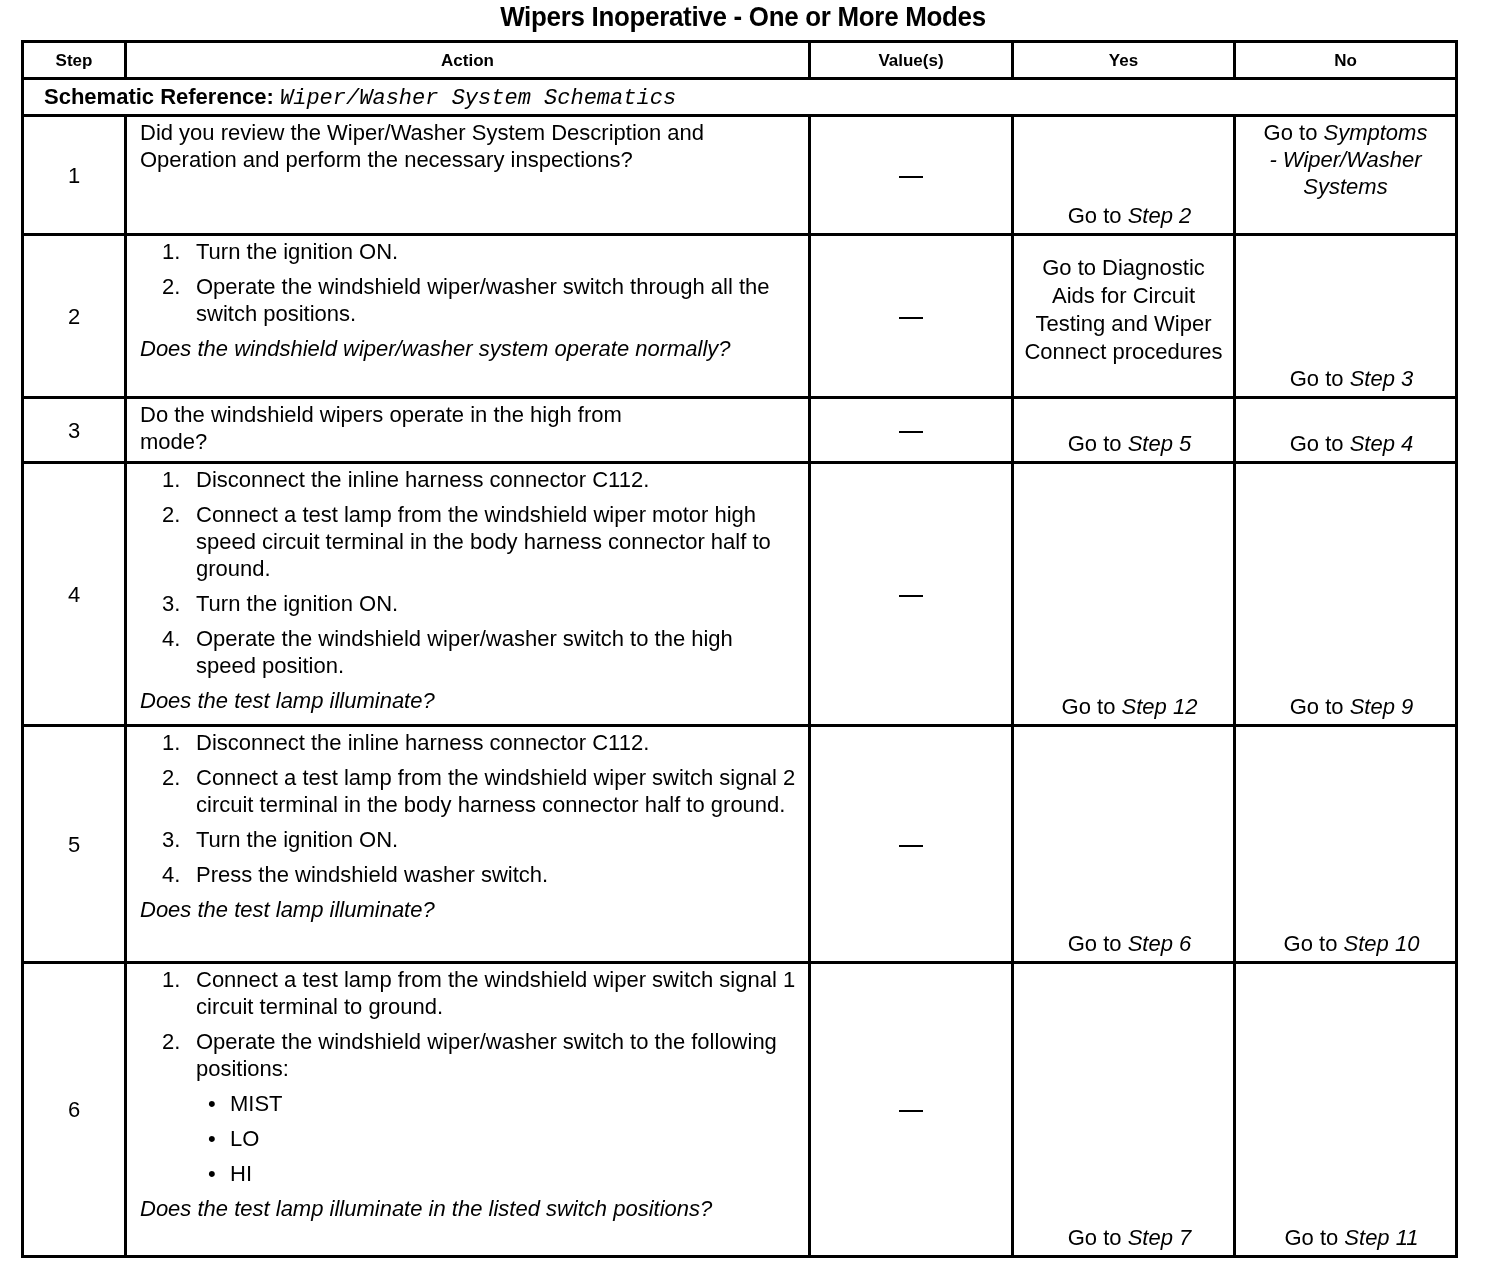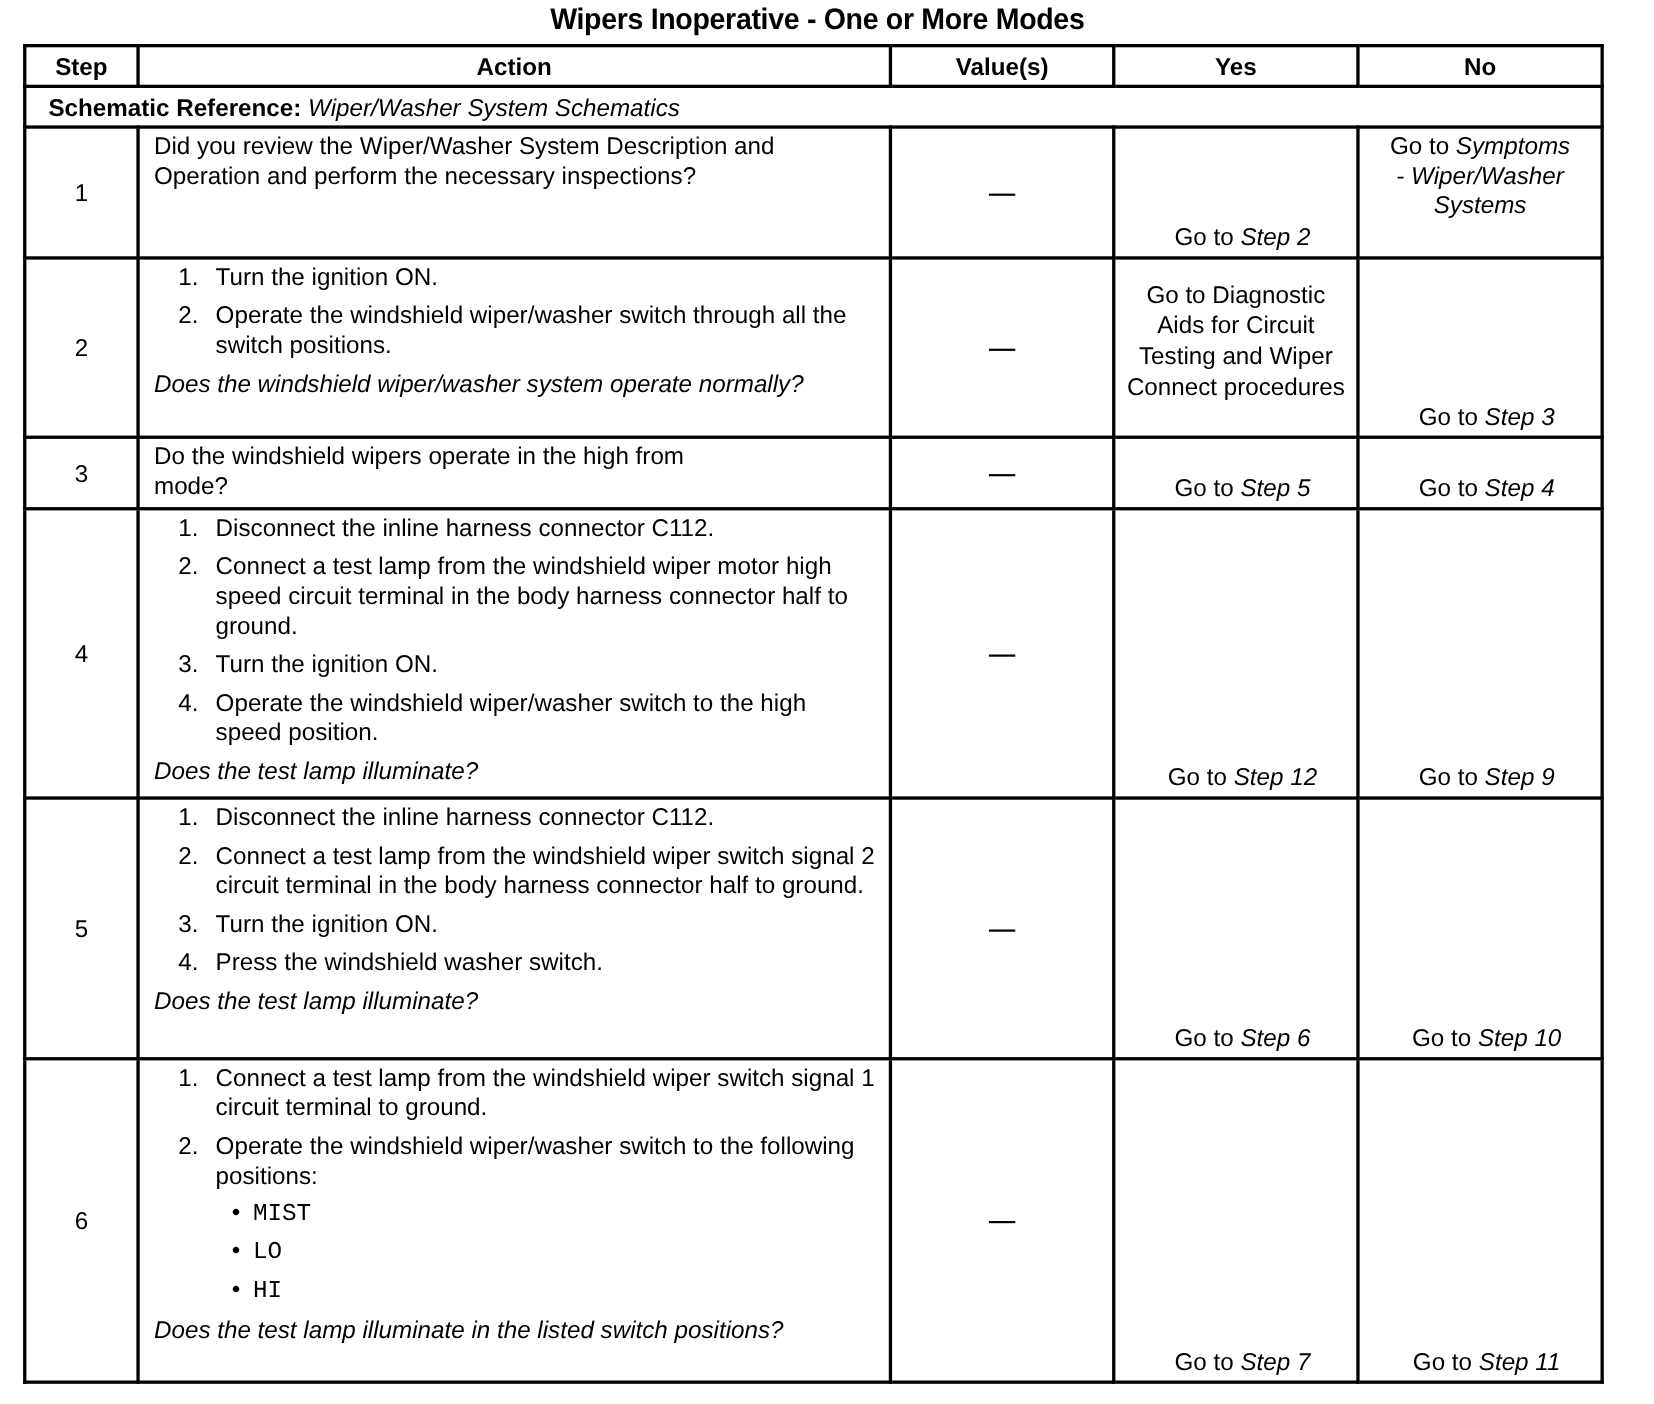--- a/index.html
+++ b/index.html
@@ -18,36 +18,36 @@
       font-size: 22px; line-height: 27px;
     }
     table.diag td, table.diag th {
       border: 3px solid #000; padding: 0; vertical-align: top;
     }
     col.c-step { width: 103px; }
     col.c-action { width: 684px; }
     col.c-value { width: 203px; }
     col.c-yes { width: 222px; }
     col.c-no { width: 222px; }
-    th { font-weight: bold; font-size: 22px; height: 34px; vertical-align: middle !important; text-align: center; }
+    th { font-weight: bold; font-size: 17px; height: 34px; vertical-align: middle !important; text-align: center; }
     tr.schem td { height: 34px; padding-left: 20px !important; vertical-align: middle; }
     .schem-label { font-weight: bold; }
-    .schem-ref { font-style: italic; }
+    .schem-ref { font-style: italic; font-family: Liberation Mono, monospace; }
     td.step-num { text-align: center; vertical-align: middle !important; }
     td.value { text-align: center; vertical-align: middle !important; }
     td.action { padding: 2px 10px 2px 13px !important; }
     td.yes, td.no { position: relative; text-align: center; }
     .goto-bottom { position: absolute; left: 12px; right: 0; bottom: 4px; text-align: center; }
     .goto-top { padding-top: 2px; text-align: center; line-height: 27px; }
     .goto-mid { padding-top: 18px; text-align: center; line-height: 28px; }
     .it { font-style: italic; }
     ol.steps { margin: 0; padding: 0; list-style: none; }
     ol.steps li { position: relative; padding-left: 56px; margin-bottom: 8px; }
     ol.steps li .num { position: absolute; left: 22px; top: 0; }
-    ul.bullets { list-style: none; margin: 8px 0 0 0; padding: 0; font-family: Liberation Mono, monospace; }
+    ul.bullets { list-style: none; margin: 8px 0 0 0; padding: 0; }
     ul.bullets li { padding-left: 34px; position: relative; margin-bottom: 8px; }
     ul.bullets li::before { content: "\2022"; position: absolute; left: 12px; }
     .question { margin-top: 0; font-style: italic; }
     .row1 td { height: 112px; margin-top: 48px; }
     .row2 td { height: 156px; }
     .row3 td { height: 58px; }
     .row4 td { height: 256px; }
     .row5 td { height: 230px; }
     .row6 td { height: 287px; }
     .dash { display: inline-block; width: 24px; height: 2px; background: #000; vertical-align: middle; }

